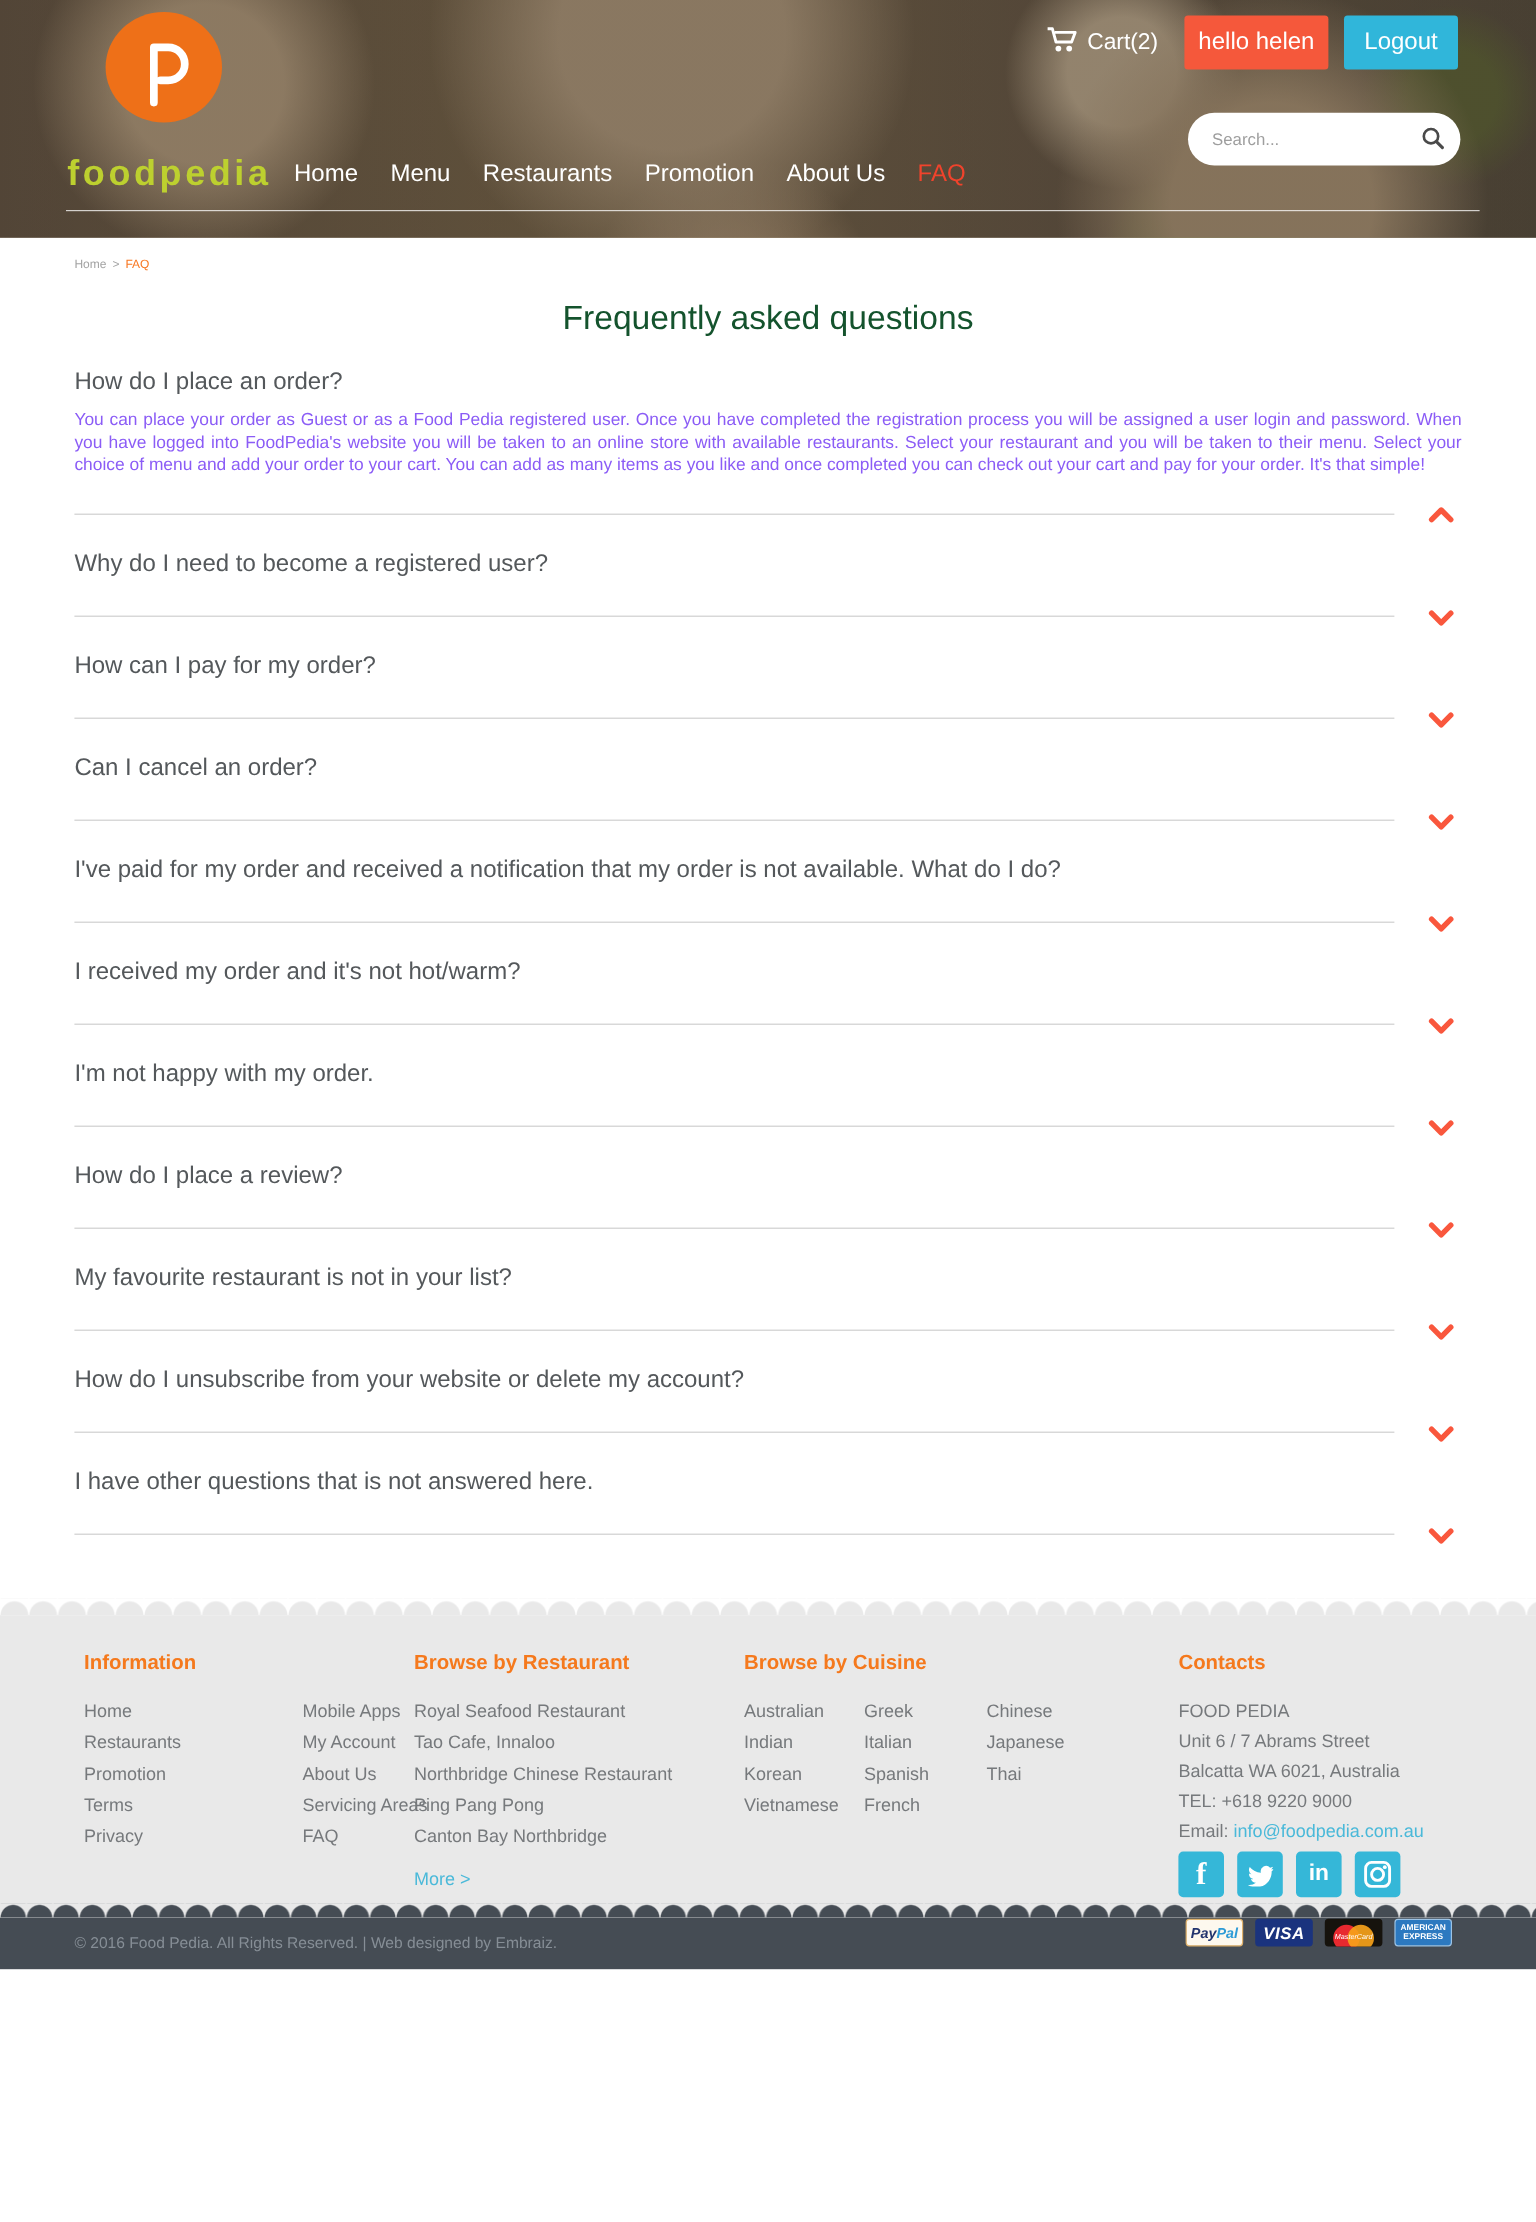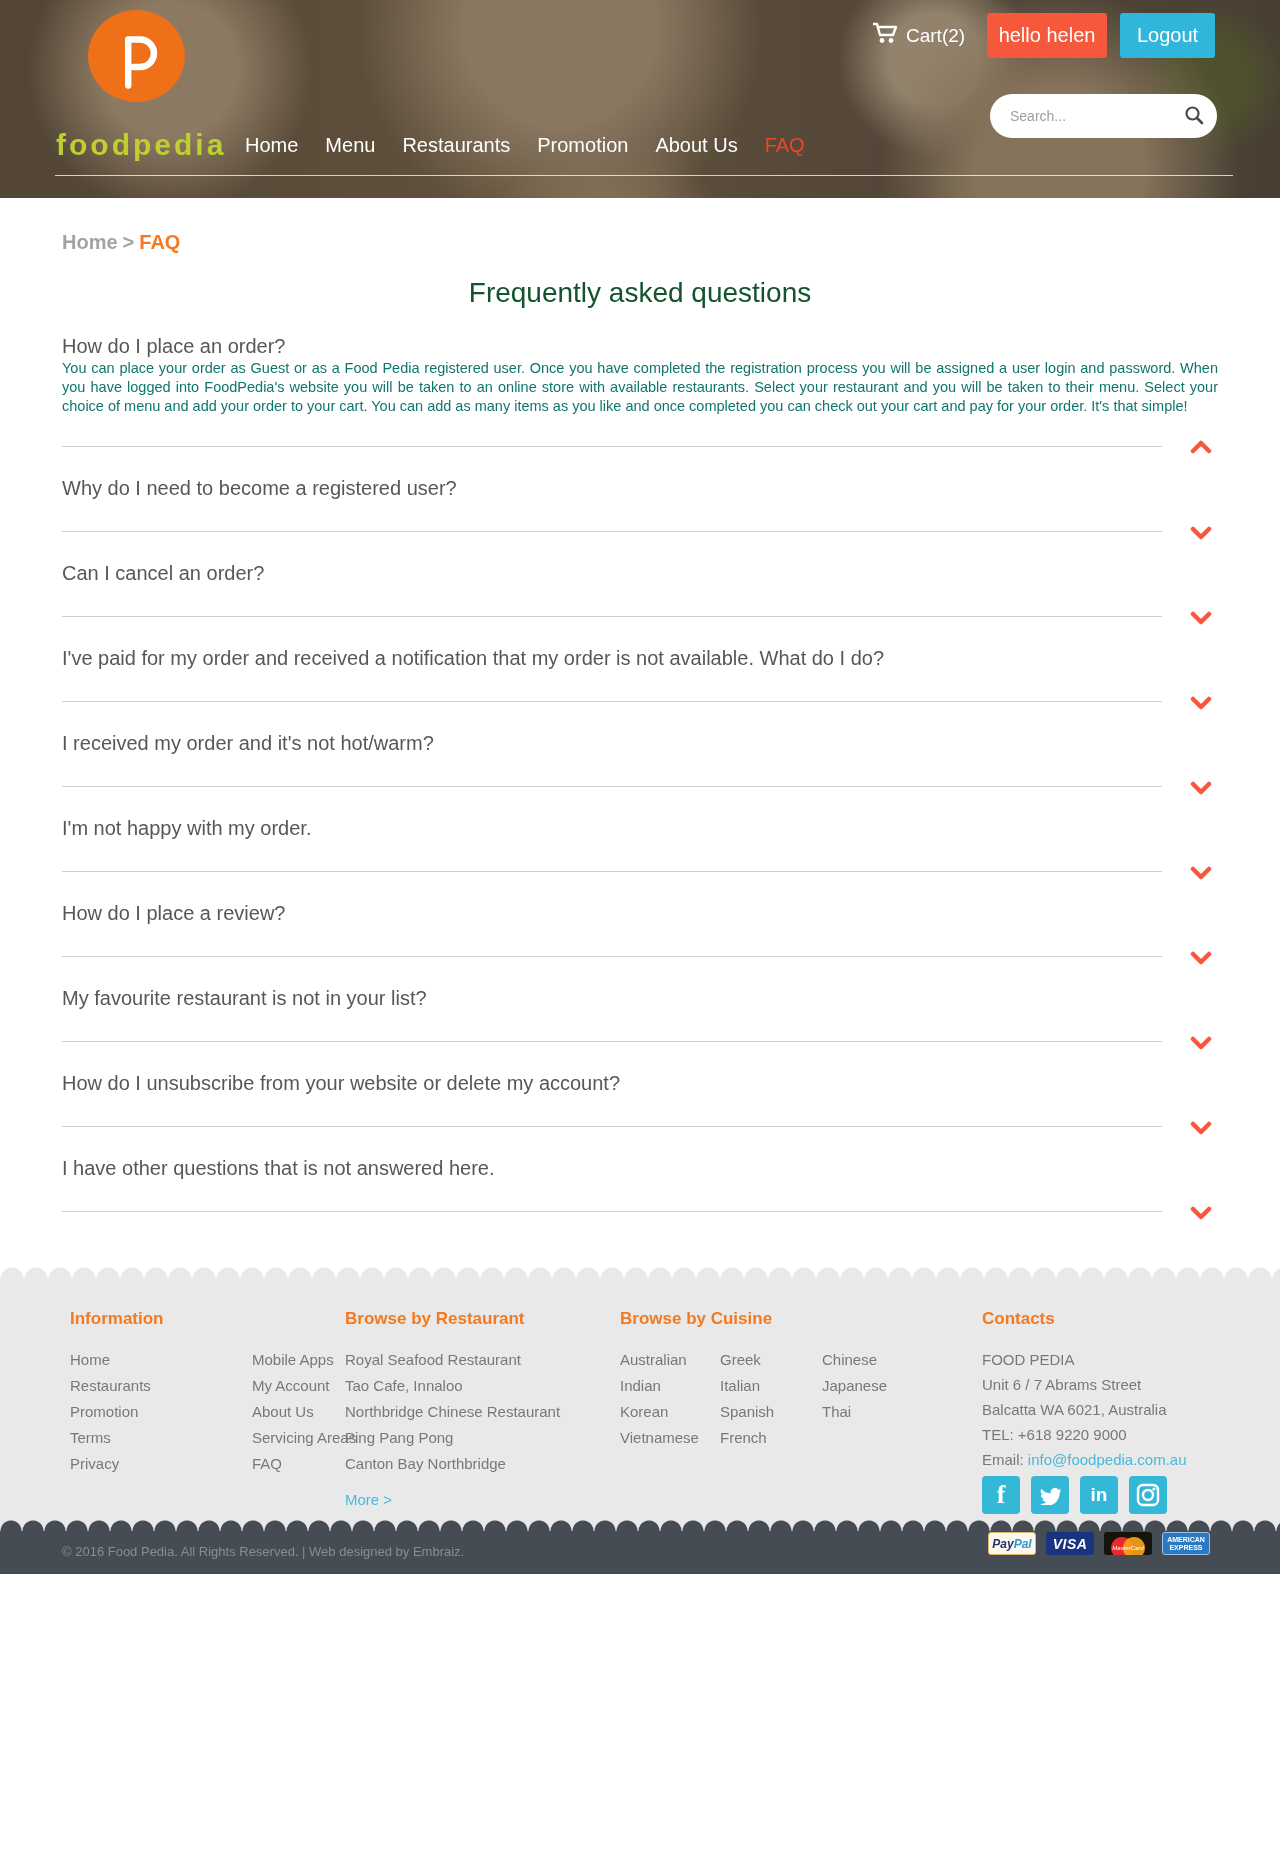--- a/index.html
+++ b/index.html
@@ -36,35 +36,35 @@
   .search-box input{ position:absolute; left:20px; top:11px; width:160px; height:22px; border:none; outline:none; font-size:14px; color:#666; font-family:"Liberation Sans",sans-serif; background:transparent; }
   .search-box input::placeholder{ color:#9e9e9e; }
   .search-btn{ position:absolute; right:12px; top:11px; width:22px; height:22px; background:none; border:none; cursor:pointer; }
 
   .main-nav{ position:absolute; left:245px; top:134px; display:flex; gap:27px; }
   .main-nav a{ color:#ffffff; font-size:20px; text-decoration:none; cursor:pointer; }
   .main-nav a.active{ color:#f0432c; }
   .nav-hairline{ position:absolute; left:55px; top:175px; width:1178px; height:1px; background:rgba(255,255,255,.75); }
 
   
-  .breadcrumb{ padding:33px 0 0 62px; font-size:20px; font-weight:bold; color:#a3a3a3; }
+  .breadcrumb{ padding:17px 0 0 62px; font-size:10px; font-weight:normal; color:#a3a3a3; }
   .breadcrumb a{ color:#a3a3a3; text-decoration:none; cursor:pointer; }
   .breadcrumb .sep{ margin:0 5px; }
   .breadcrumb .current{ color:#f87721; }
 
   h1.page-title{ margin-top:23px; text-align:center; font-size:28px; font-weight:400; color:#14532d; }
 
   
   .faq-wrap{ width:1156px; margin:0 auto; }
   .rule{ position:absolute; left:0; bottom:0; width:1100px; height:1px; background:#cfcfcf; }
   .chev{ position:absolute; right:6px; bottom:-9px; width:22px; height:17px; cursor:pointer; }
 
   .faq-open{ position:relative; }
   .faq-open .q{ margin-top:26px; font-size:20px; color:#54585b; cursor:pointer; }
-  .faq-open .answer{ margin-top:1px; font-size:14.5px; line-height:19px; color:#0f766e; text-align:justify; }
+  .faq-open .answer{ margin-top:11px; font-size:14.5px; line-height:19px; color:#8b5cf6; text-align:justify; }
   .faq-open .tail{ position:relative; height:31px; }
 
   .faq-item{ position:relative; height:85px; }
   .faq-item .q{ padding-top:30px; font-size:20px; color:#54585b; cursor:pointer; }
 
   .list-spacer{ height:53px; }
 
   
   .scallop-top{ height:14px; background-image:radial-gradient(circle at 12px 14px, #e9e9e9 11px, rgba(233,233,233,0) 12px); background-size:24px 14px; background-repeat:repeat-x; }
   .footer-body{ position:relative; height:240px; background:#e9e9e9; }
@@ -172,20 +172,27 @@
     </div>
 
     <div class="faq-item">
       <div class="q">Why do I need to become a registered user?</div>
       <div class="rule"></div>
       <span class="chev"><svg width="22" height="17" viewBox="0 0 22 17">
             <polyline points="3,5 11,13 19,5" fill="none" stroke="#f9573d" stroke-width="4.5" stroke-linecap="round" stroke-linejoin="round"></polyline>
           </svg></span>
     </div>
 
+    <div class="faq-item">
+      <div class="q">How can I pay for my order?</div>
+      <div class="rule"></div>
+      <span class="chev"><svg width="22" height="17" viewBox="0 0 22 17">
+            <polyline points="3,5 11,13 19,5" fill="none" stroke="#f9573d" stroke-width="4.5" stroke-linecap="round" stroke-linejoin="round"></polyline>
+          </svg></span>
+    </div>
 
     <div class="faq-item">
       <div class="q">Can I cancel an order?</div>
       <div class="rule"></div>
       <span class="chev"><svg width="22" height="17" viewBox="0 0 22 17">
             <polyline points="3,5 11,13 19,5" fill="none" stroke="#f9573d" stroke-width="4.5" stroke-linecap="round" stroke-linejoin="round"></polyline>
           </svg></span>
     </div>
 
 

